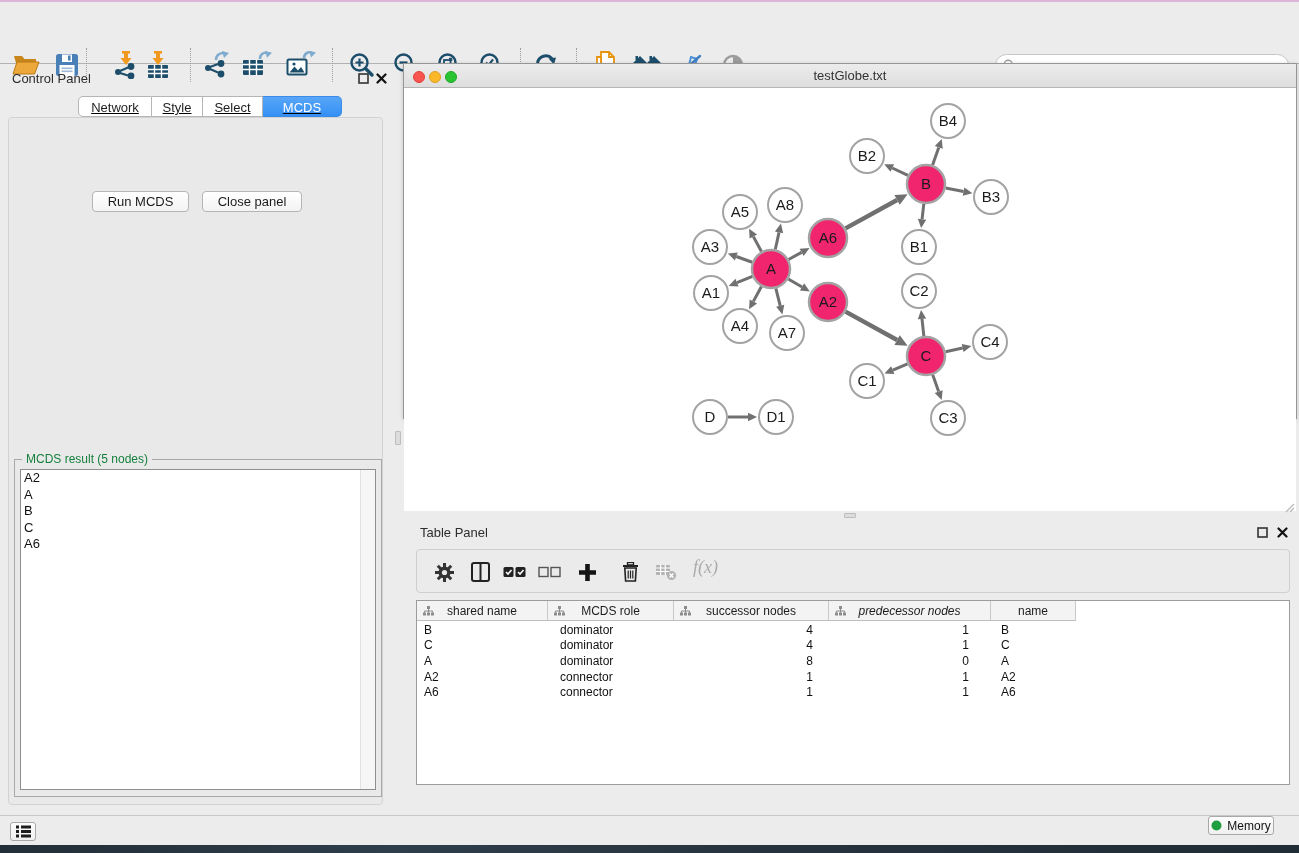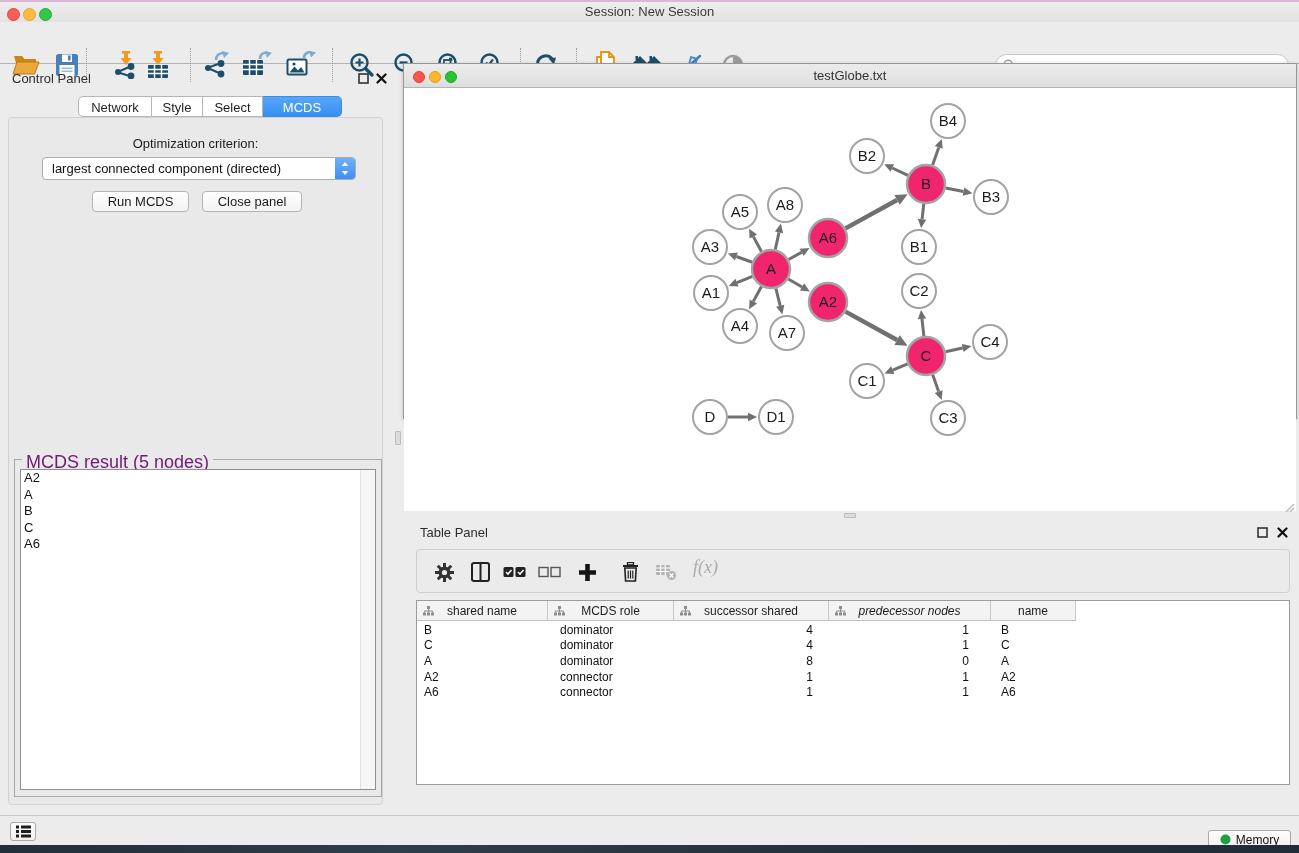--- a/index.html
+++ b/index.html
@@ -17,36 +17,36 @@
   .tbtn{top:28px;width:30px;height:30px;cursor:default;}
   .tsep{top:26px;height:34px;border-left:1px dotted #9E9E9E;width:0;}
   .search{left:995px;top:32px;width:294px;height:23px;}
   .search input{width:100%;height:100%;border:1px solid #C6C6C6;border-radius:12px;padding:0 8px 0 26px;
     font-size:13px;font-family:"Liberation Sans",sans-serif;background:#FFFFFF;outline:none;box-sizing:border-box;color:#333;}
   .search .mag{left:8px;top:5px;}
 
   
   .cp-title{left:12px;top:71px;font-size:13px;color:#2d2d2d;}
   .panel-mini{width:11px;height:11px;}
-  .seg-row{display:flex;}
+  .seg-row{display:flex;text-decoration:underline;}
   .seg{height:21px;line-height:21px;text-align:center;font-size:13px;color:#1e1e1e;background:#FFFFFF;
        border:1px solid #B5B5B5;border-left:none;box-sizing:border-box;cursor:default;}
   .seg:first-child{border-left:1px solid #B5B5B5;border-radius:5px 0 0 5px;}
   .seg:last-child{border-radius:0 5px 5px 0;}
   .seg.sel{background:linear-gradient(#58A6F8,#3590F4);border-color:#3A8BE8;color:#fff;}
   .cp-body{left:8px;top:117px;width:375px;height:688px;background:#E9E9E9;border:1px solid #D2D2D2;border-radius:4px;box-sizing:border-box;}
   .opt-label{left:0;top:136px;width:391px;text-align:center;font-size:13px;color:#1c1c1c;}
   .dropdown{left:42px;top:157px;width:314px;height:23px;background:#fff;border:1px solid #ADADAD;border-radius:4px;box-sizing:border-box;}
   .dropdown .val{position:absolute;left:9px;top:0;line-height:21px;font-size:13px;color:#111;white-space:nowrap;}
   .dropdown .stepper{position:absolute;right:0;top:0;width:20px;height:21px;border-radius:0 3px 3px 0;
        background:linear-gradient(#6FB1F9,#3E8FF5);}
   .btn{height:21px;line-height:19px;text-align:center;font-size:13px;color:#1c1c1c;background:linear-gradient(#FFFFFF,#F3F3F3);
        border:1px solid #B5B5B5;border-radius:4px;box-sizing:border-box;cursor:default;}
   .groupbox{left:14px;top:459px;width:368px;height:338px;border:1px solid #A8A8A8;box-sizing:border-box;}
-  .groupbox .glabel{position:absolute;left:7px;top:-8px;background:#E9E9E9;padding:0 4px;font-size:18px;color:#701a75;text-align:right;}
+  .groupbox .glabel{position:absolute;left:7px;top:-8px;background:#E9E9E9;padding:0 4px;font-size:12px;color:#15803d;text-align:right;}
   .mcds-list{position:absolute;left:5px;top:9px;width:356px;height:321px;background:#fff;border:1px solid #8E8E8E;box-sizing:border-box;overflow:hidden;}
   .mcds-scroll{position:absolute;right:0;top:0;width:14px;height:100%;background:#F6F6F6;border-left:1px solid #E2E2E2;}
   .list-item{font-size:13px;color:#111;line-height:16.5px;padding-left:3px;}
 
   
   .netwin{left:403px;top:63px;width:894px;height:356px;background:#ef4444;border:1px solid #969696;box-sizing:border-box;box-shadow:0 1px 4px rgba(0,0,0,.18);}
   .net-titlebar{position:absolute;left:0;top:0;width:100%;height:24px;background:linear-gradient(#ECECEC,#DEDEDE);border-bottom:1px solid #B5B5B5;box-sizing:border-box;}
   .net-title{width:100%;text-align:center;font-size:13px;color:#333;line-height:23px;}
   .ntl{border-radius:50%;width:10px;height:10px;top:7px;}
   .net-canvas{position:absolute;left:0;top:24px;width:892px;height:423px;background:#fff;}
@@ -76,26 +76,20 @@
   .mem-label{font-size:12px;color:#111;margin-left:5px;}
   .desktop{left:0;top:845px;width:1299px;height:8px;background:linear-gradient(90deg,#222E38,#2E3E4A 30%,#26333E 60%,#202C36);}
   .splitter-grip{background:#DCDCDC;border:1px solid #BDBDBD;box-sizing:border-box;border-radius:1px;}
 </style>
 </head>
 <body>
 
 <div class="screen">
 
   <div class="abs pinkline"></div>
-  <div class="abs titlebar">
-    <span class="abs tl" style="left:7px;background:#FB5D57;border:1px solid #E2453F;"></span>
-    <span class="abs tl" style="left:23px;background:#FCBC3F;border:1px solid #E0A432;"></span>
-    <span class="abs tl" style="left:39px;background:#35C649;border:1px solid #2BA83C;"></span>
-    <div class="title-text">Session: New Session</div>
-  </div>
 
   <div class="abs toolbar">
     <span class="abs ico tbtn" style="left:11px">
       <svg width="28" height="24" viewBox="0 0 28 24">
           <path d="M2 3h8l2.5 3H24v4H4z" fill="#C9861B"></path>
           <path d="M1 21 5 9h22l-4.4 12z" fill="#EDA83C" stroke="#B97B13" stroke-width="1"></path>
         </svg>
     </span>
     <span class="abs ico tbtn" style="left:52px">
       <svg width="24" height="24" viewBox="0 0 24 24">
@@ -250,30 +244,20 @@
         <path d="M1.5 1.5l8 8M9.5 1.5l-8 8" stroke="#111" stroke-width="2.2" stroke-linecap="round"></path>
       </svg>
   </span>
   <div class="abs seg-row" style="left:78px;top:96px" id="ctrl-tabs">
       <div class="seg" style="width: 74px;">Network</div>
       <div class="seg" style="width: 51px;">Style</div>
       <div class="seg" style="width: 60px;">Select</div>
       <div class="seg sel" style="width: 79px;">MCDS</div>
     </div>
   <div class="abs cp-body"></div>
-  <div class="abs opt-label">Optimization criterion:</div>
-  <div class="abs dropdown">
-    <span class="val">largest connected component (directed)</span>
-    <span class="stepper">
-      <svg width="20" height="21" viewBox="0 0 20 21">
-          <path d="M10 4l3.2 4H6.8z" fill="#fff"></path>
-          <path d="M10 17l-3.2-4h6.4z" fill="#fff"></path>
-        </svg>
-    </span>
-  </div>
   <div class="abs btn" style="left:92px;top:191px;width:97px">Run MCDS</div>
   <div class="abs btn" style="left:202px;top:191px;width:100px">Close panel</div>
   <div class="abs groupbox">
     <span class="glabel">MCDS result (5 nodes)</span>
     <div class="mcds-list" id="mcds-list">
         <div class="list-item">A2</div>
         <div class="list-item">A</div>
         <div class="list-item">B</div>
         <div class="list-item">C</div>
         <div class="list-item">A6</div>
@@ -520,21 +504,21 @@
         <div class="th" style="width: 155px;">
           <span>
             <svg class="tree" width="11" height="10" viewBox="0 0 11 10">
               <rect x="4" y="0" width="3" height="3" fill="#8C8C8C"></rect>
               <rect x="0" y="6.5" width="3" height="3" fill="#8C8C8C"></rect>
               <rect x="4" y="6.5" width="3" height="3" fill="#8C8C8C"></rect>
               <rect x="8" y="6.5" width="3" height="3" fill="#8C8C8C"></rect>
               <path d="M5.5 3v2M1.5 6.5V5h8v1.5M5.5 5v1.5" stroke="#8C8C8C" fill="none"></path>
             </svg>
           </span>
-          <span>successor shared</span>
+          <span>successor nodes</span>
         </div>
         <div class="th" style="width: 162px; font-style: italic;">
           <span>
             <svg class="tree" width="11" height="10" viewBox="0 0 11 10">
               <rect x="4" y="0" width="3" height="3" fill="#8C8C8C"></rect>
               <rect x="0" y="6.5" width="3" height="3" fill="#8C8C8C"></rect>
               <rect x="4" y="6.5" width="3" height="3" fill="#8C8C8C"></rect>
               <rect x="8" y="6.5" width="3" height="3" fill="#8C8C8C"></rect>
               <path d="M5.5 3v2M1.5 6.5V5h8v1.5M5.5 5v1.5" stroke="#8C8C8C" fill="none"></path>
             </svg>
@@ -592,21 +576,21 @@
           <g fill="#1d1d1d">
             <rect x="0" y="0.5" width="3" height="3"></rect>
             <rect x="5" y="0.5" width="10" height="3"></rect>
             <rect x="0" y="5" width="3" height="3"></rect>
             <rect x="5" y="5" width="10" height="3"></rect>
             <rect x="0" y="9.5" width="3" height="3"></rect>
             <rect x="5" y="9.5" width="10" height="3"></rect>
           </g>
         </svg>
     </span>
-    <span class="abs sbtn" style="left:1208px;top:14px;width:83px;height:19px">
+    <span class="abs sbtn" style="left:1208px;top:0;width:66px;height:19px">
       <svg width="11" height="11" viewBox="0 0 11 11">
           <circle cx="5.5" cy="5.5" r="5" fill="#1E9E3E"></circle>
         </svg>
       <span class="mem-label">Memory</span>
     </span>
   </div>
   <div class="abs desktop"></div>
 </div>
 
 </body></html>

